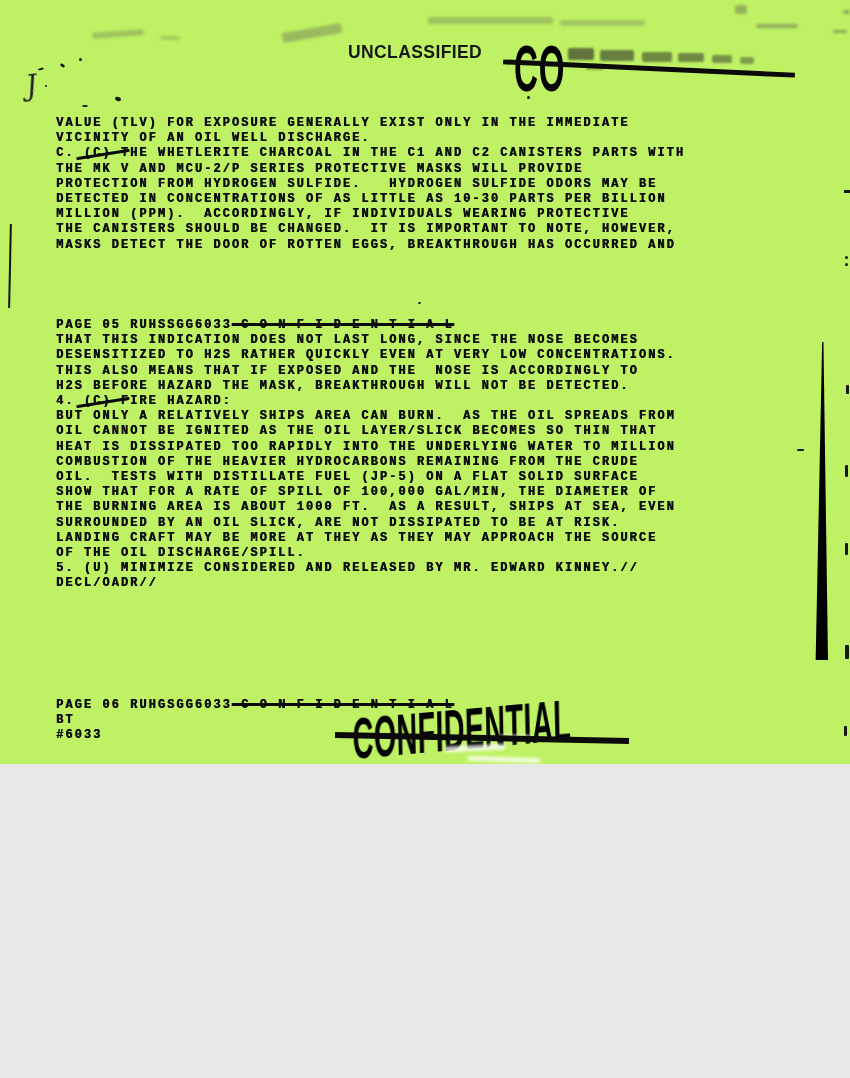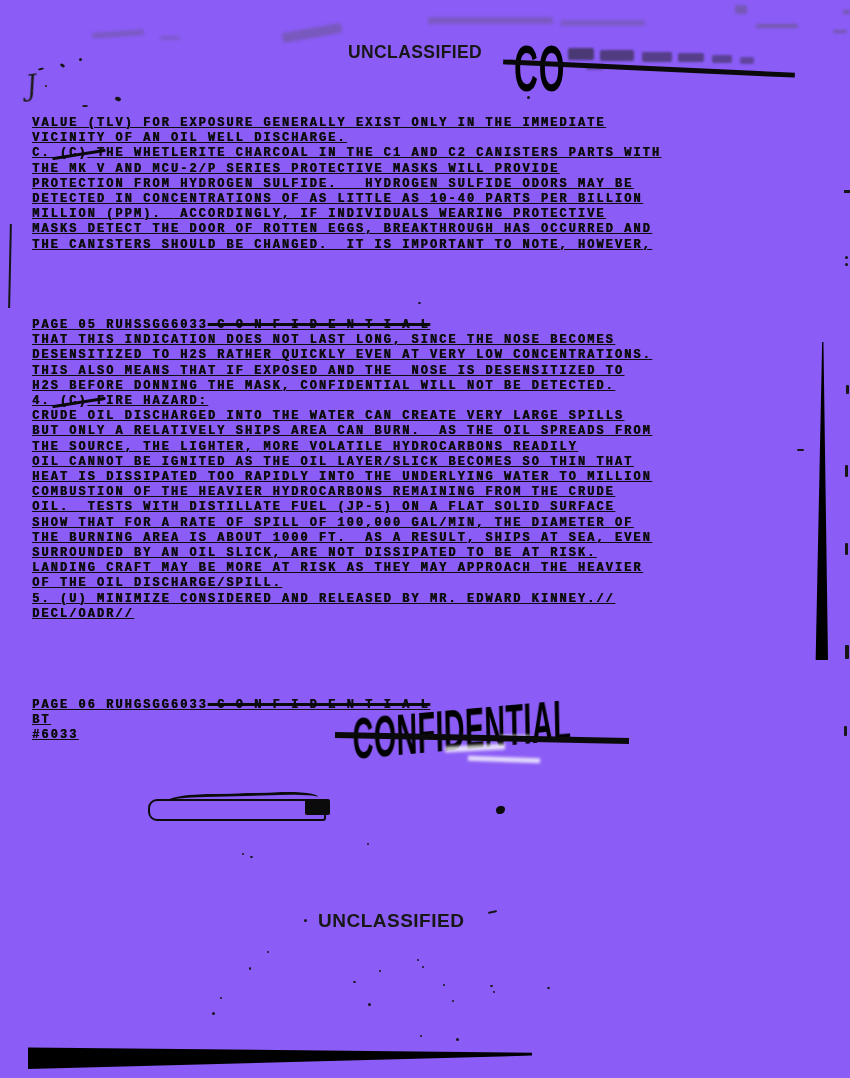--- a/index.html
+++ b/index.html
@@ -1,26 +1,25 @@
 <!DOCTYPE html>
 <html><head>
 <meta charset="utf-8">
 <style>
   html,body{margin:0;padding:0;background:#e8e8e8;}
   .page{
-    position:relative;width:850px;height:1078px;background:#8b5cf6;
+    position:relative;width:850px;height:764px;background:#bef264;
     overflow:hidden;font-family:"Liberation Sans",sans-serif;
   }
   
   .type{
-    position:absolute;left:32px;
+    position:absolute;left:56px;
     font-family:"Liberation Mono",monospace;font-weight:700;font-size:12px;
     letter-spacing:2.05px;line-height:15.2px;color:#0d0d0d;
     text-shadow:0.4px 0 0 #0d0d0d;
-    text-decoration:underline;
   }
   .line{white-space:pre;}
   .s-strike{
     text-decoration:line-through;
     text-decoration-thickness:3.2px;
     text-decoration-color:#0a0a0a;
   }
   .s-pen{position:relative;display:inline-block;}
   .s-pen::after{
     content:"";position:absolute;left:-28%;width:195%;top:44%;height:3.4px;
@@ -111,43 +110,41 @@
   <div class="speck" style="left:45px;top:85px;width:2px;height:2px;"></div>
   <div class="speck" style="left:82px;top:105px;width:6px;height:2px;"></div>
   <div class="speck" style="left:115px;top:97px;width:6px;height:4px;transform:rotate(20deg);"></div>
 
   <div class="type" style="top:116px">
       <div class="line"><span>VALUE (TLV) FOR EXPOSURE GENERALLY EXIST ONLY IN THE IMMEDIATE</span></div>
       <div class="line"><span>VICINITY OF AN OIL WELL DISCHARGE.</span></div>
       <div class="line"><span>C. </span><span class="s-pen">(C)</span><span> THE WHETLERITE CHARCOAL IN THE C1 AND C2 CANISTERS PARTS WITH</span></div>
       <div class="line"><span>THE MK V AND MCU-2/P SERIES PROTECTIVE MASKS WILL PROVIDE</span></div>
       <div class="line"><span>PROTECTION FROM HYDROGEN SULFIDE.   HYDROGEN SULFIDE ODORS MAY BE</span></div>
-      <div class="line"><span>DETECTED IN CONCENTRATIONS OF AS LITTLE AS 10-40 PARTS PER BILLION</span></div>
+      <div class="line"><span>DETECTED IN CONCENTRATIONS OF AS LITTLE AS 10-30 PARTS PER BILLION</span></div>
       <div class="line"><span>MILLION (PPM).  ACCORDINGLY, IF INDIVIDUALS WEARING PROTECTIVE</span></div>
+      <div class="line"><span>THE CANISTERS SHOULD BE CHANGED.  IT IS IMPORTANT TO NOTE, HOWEVER,</span></div>
       <div class="line"><span>MASKS DETECT THE DOOR OF ROTTEN EGGS, BREAKTHROUGH HAS OCCURRED AND</span></div>
-      <div class="line"><span>THE CANISTERS SHOULD BE CHANGED.  IT IS IMPORTANT TO NOTE, HOWEVER,</span></div>
     </div>
   <div class="type" style="top:318px">
       <div class="line"><span>PAGE 05 RUHSSGG6033</span><span class="s-strike"> C O N F I D E N T I A L</span></div>
       <div class="line"><span>THAT THIS INDICATION DOES NOT LAST LONG, SINCE THE NOSE BECOMES</span></div>
       <div class="line"><span>DESENSITIZED TO H2S RATHER QUICKLY EVEN AT VERY LOW CONCENTRATIONS.</span></div>
-      <div class="line"><span>THIS ALSO MEANS THAT IF EXPOSED AND THE  NOSE IS DESENSITIZED TO</span></div>
-      <div class="line"><span>H2S BEFORE DONNING THE MASK, CONFIDENTIAL WILL NOT BE DETECTED.</span></div>
+      <div class="line"><span>THIS ALSO MEANS THAT IF EXPOSED AND THE  NOSE IS ACCORDINGLY TO</span></div>
+      <div class="line"><span>H2S BEFORE HAZARD THE MASK, BREAKTHROUGH WILL NOT BE DETECTED.</span></div>
       <div class="line"><span>4. </span><span class="s-pen">(C)</span><span> FIRE HAZARD:</span></div>
-      <div class="line"><span>CRUDE OIL DISCHARGED INTO THE WATER CAN CREATE VERY LARGE SPILLS</span></div>
       <div class="line"><span>BUT ONLY A RELATIVELY SHIPS AREA CAN BURN.  AS THE OIL SPREADS FROM</span></div>
-      <div class="line"><span>THE SOURCE, THE LIGHTER, MORE VOLATILE HYDROCARBONS READILY</span></div>
       <div class="line"><span>OIL CANNOT BE IGNITED AS THE OIL LAYER/SLICK BECOMES SO THIN THAT</span></div>
       <div class="line"><span>HEAT IS DISSIPATED TOO RAPIDLY INTO THE UNDERLYING WATER TO MILLION</span></div>
       <div class="line"><span>COMBUSTION OF THE HEAVIER HYDROCARBONS REMAINING FROM THE CRUDE</span></div>
       <div class="line"><span>OIL.  TESTS WITH DISTILLATE FUEL (JP-5) ON A FLAT SOLID SURFACE</span></div>
       <div class="line"><span>SHOW THAT FOR A RATE OF SPILL OF 100,000 GAL/MIN, THE DIAMETER OF</span></div>
       <div class="line"><span>THE BURNING AREA IS ABOUT 1000 FT.  AS A RESULT, SHIPS AT SEA, EVEN</span></div>
       <div class="line"><span>SURROUNDED BY AN OIL SLICK, ARE NOT DISSIPATED TO BE AT RISK.</span></div>
-      <div class="line"><span>LANDING CRAFT MAY BE MORE AT RISK AS THEY MAY APPROACH THE HEAVIER</span></div>
+      <div class="line"><span>LANDING CRAFT MAY BE MORE AT THEY AS THEY MAY APPROACH THE SOURCE</span></div>
       <div class="line"><span>OF THE OIL DISCHARGE/SPILL.</span></div>
       <div class="line"><span>5. (U) MINIMIZE CONSIDERED AND RELEASED BY MR. EDWARD KINNEY.//</span></div>
       <div class="line"><span>DECL/OADR//</span></div>
     </div>
   <div class="type" style="top:698px">
       <div class="line"><span>PAGE 06 RUHGSGG6033</span><span class="s-strike"> C O N F I D E N T I A L</span></div>
       <div class="line"><span>BT</span></div>
       <div class="line"><span>#6033</span></div>
     </div>
 

